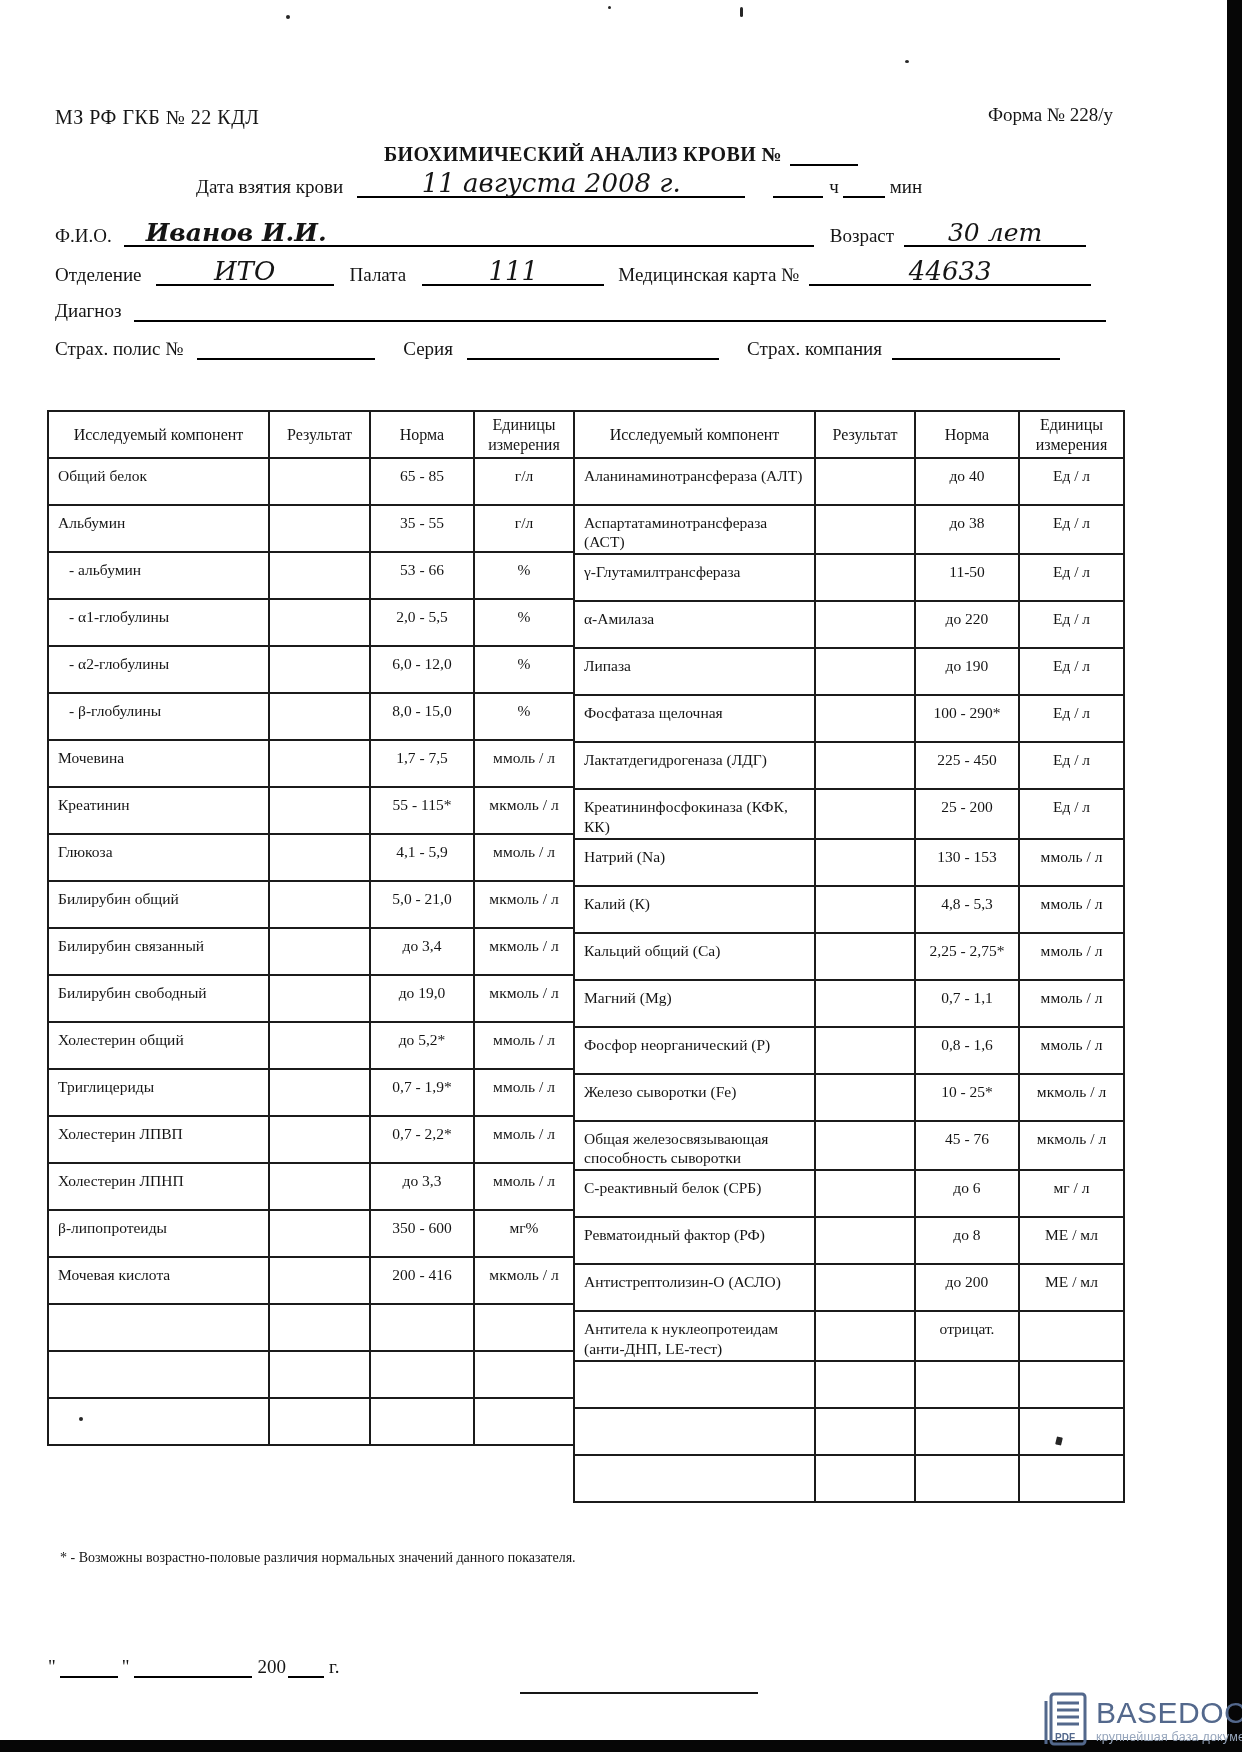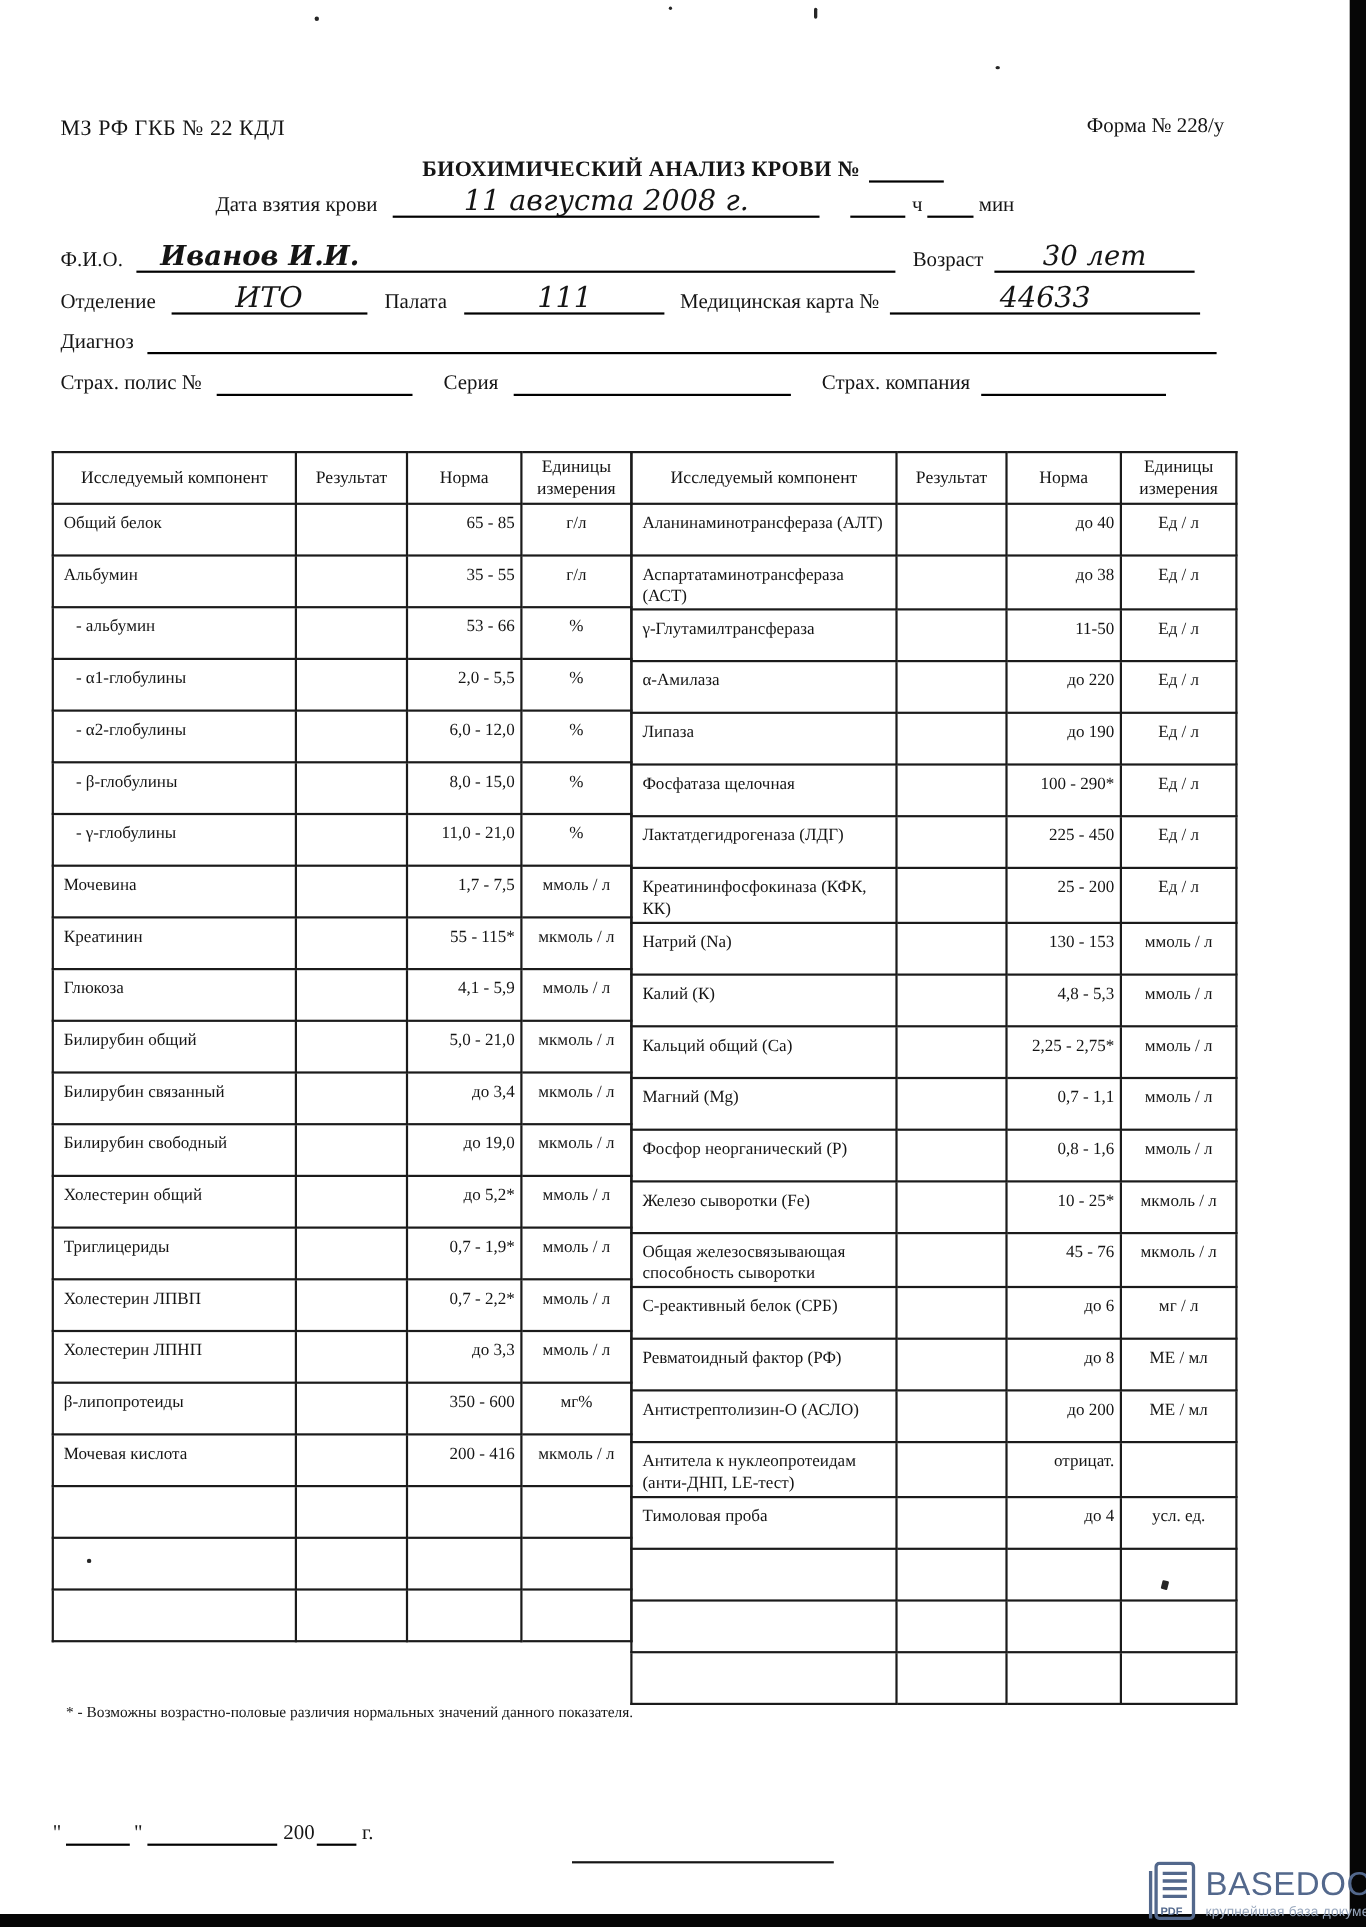--- a/index.html
+++ b/index.html
@@ -36,21 +36,21 @@
   .tables{position:absolute;left:47px;top:410px;display:flex;align-items:flex-start;}
   table{border-collapse:collapse;table-layout:fixed;background:transparent;}
   .tbl-right{margin-left:-2px;}
   th,td{border:2px solid #1b1b1b;overflow:hidden;}
   tr{height:47px;}
   th{font-size:16px;font-weight:400;text-align:center;vertical-align:middle;line-height:1.25;padding:2px 4px;}
   td{font-size:15.5px;line-height:1.24;vertical-align:top;padding:7px 5px 2px 5px;}
   td.c-component{text-align:left;padding-left:9px;}
   td.c-component.indent{padding-left:20px;}
   td.c-result{text-align:center;}
-  td.c-norm{text-align:right;}
+  td.c-norm{text-align:center;}
   td.c-units{text-align:center;}
   
   .footnote{position:absolute;left:60px;top:1550px;width:1080px;font-size:14px;}
   .sig-line{position:absolute;left:520px;top:1648px;width:238px;border-bottom:2px solid #161616;height:44px;}
   .sig-label{position:absolute;left:520px;top:1767px;width:238px;text-align:left;padding-left:42px;font-size:22px;box-sizing:border-box;}
   
   .basedoc{position:absolute;left:1042px;top:1692px;display:flex;align-items:center;gap:8px;}
   .basedoc-text{display:flex;flex-direction:column;line-height:1;}
   .basedoc-brand{font-family:"Liberation Sans",sans-serif;font-size:30px;color:#53688c;letter-spacing:.5px;}
   .basedoc-tag{font-family:"Liberation Sans",sans-serif;font-size:12.5px;color:#97a6bc;margin-top:3px;letter-spacing:.2px;}
@@ -173,26 +173,20 @@
           <tr>
             <td class="c-component indent">- α2-глобулины</td>
             <td class="c-result"></td>
             <td class="c-norm">6,0 - 12,0</td>
             <td class="c-units">%</td>
           </tr>
           <tr>
             <td class="c-component indent">- β-глобулины</td>
             <td class="c-result"></td>
             <td class="c-norm">8,0 - 15,0</td>
-            <td class="c-units">%</td>
-          </tr>
-          <tr>
-            <td class="c-component indent">- γ-глобулины</td>
-            <td class="c-result"></td>
-            <td class="c-norm">11,0 - 21,0</td>
             <td class="c-units">%</td>
           </tr>
           <tr>
             <td class="c-component">Мочевина</td>
             <td class="c-result"></td>
             <td class="c-norm">1,7 - 7,5</td>
             <td class="c-units">ммоль / л</td>
           </tr>
           <tr>
             <td class="c-component">Креатинин</td>
@@ -404,26 +398,20 @@
             <td class="c-norm">до 200</td>
             <td class="c-units">МЕ / мл</td>
           </tr>
           <tr>
             <td class="c-component">Антитела к нуклеопротеидам (анти-ДНП, LE-тест)</td>
             <td class="c-result"></td>
             <td class="c-norm">отрицат.</td>
             <td class="c-units"></td>
           </tr>
           <tr>
-            <td class="c-component">Тимоловая проба</td>
-            <td class="c-result"></td>
-            <td class="c-norm">до 4</td>
-            <td class="c-units">усл. ед.</td>
-          </tr>
-          <tr>
             <td class="c-component"></td>
             <td class="c-result"></td>
             <td class="c-norm"></td>
             <td class="c-units"></td>
           </tr>
           <tr>
             <td class="c-component"></td>
             <td class="c-result"></td>
             <td class="c-norm"></td>
             <td class="c-units"></td>

